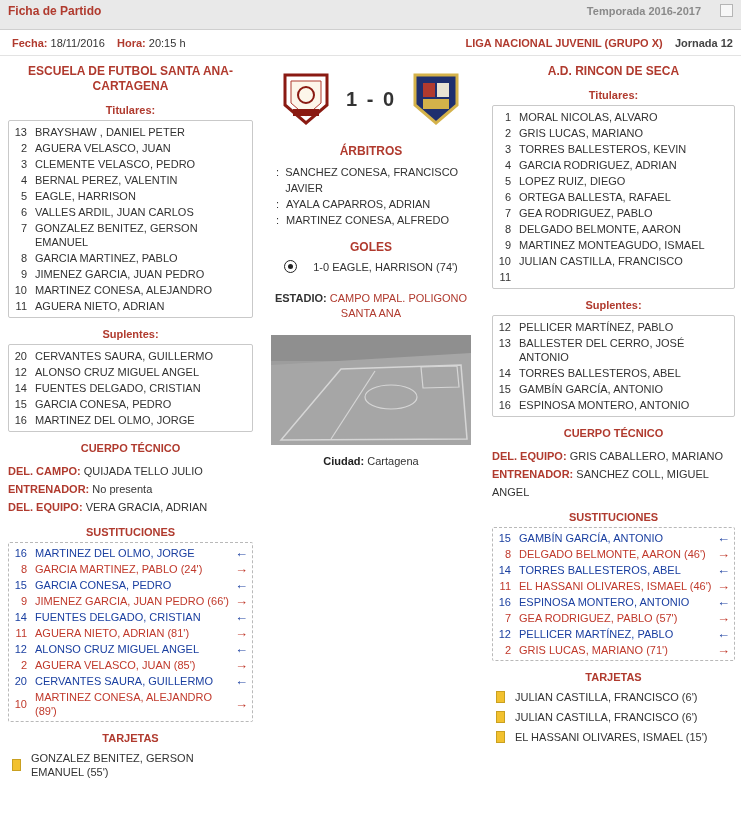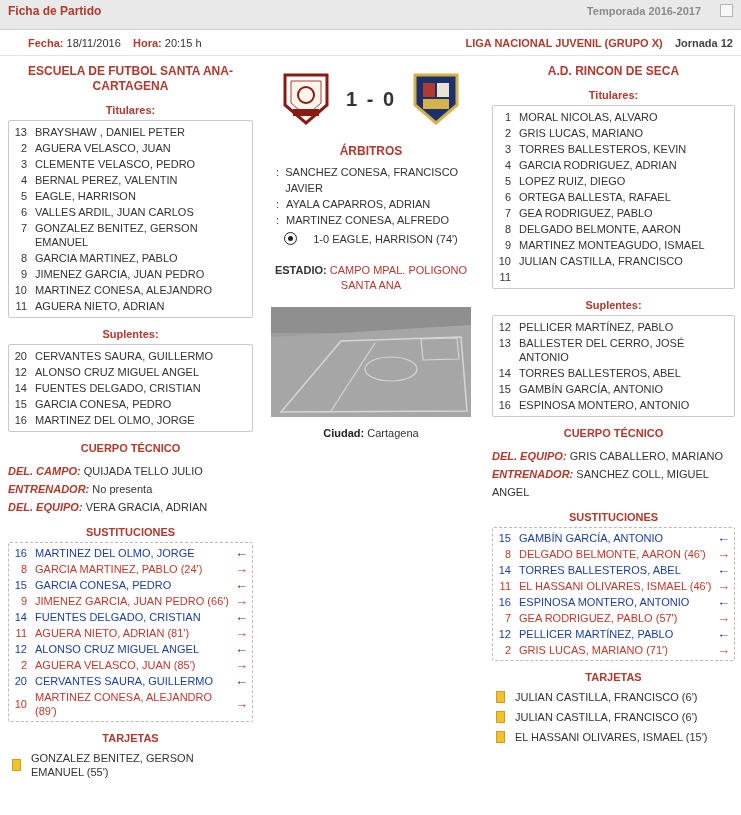--- a/index.html
+++ b/index.html
@@ -29,21 +29,21 @@
   }
   .topbar .sq {
     position: absolute; right: 8px; top: 4px;
     width: 13px; height: 13px; border: 1px solid #b5b5b5; background:#f7f7f7;
   }
   .metabar {
     height: 26px; position: relative; border-bottom: 1px solid #e3e3e3;
   }
   .metabar .lbl { color:#b03a2e; font-weight:bold; }
   .metabar .val { color:#333; }
-  .metabar .left { position:absolute; left:12px; top:7px;margin-left:16px; }
+  .metabar .left { position:absolute; left:12px; top:7px; }
   .metabar .right { position:absolute; right:8px; top:7px; color:#b03a2e; font-weight:bold; }
   .metabar .right .jor { color:#444; }
 
   .cols { position:relative; width:741px; }
   .col-left  { position:absolute; left:8px;  top:0; width:245px; }
   .col-mid   { position:absolute; left:260px; top:0; width:222px; }
   .col-right { position:absolute; left:492px; top:0; width:243px; }
 
   .teamname {
     text-align:center; color:#b03a2e; font-weight:bold; font-size:12px;
@@ -76,21 +76,21 @@
   .ball:after { content:""; position:absolute; left:3px; top:3px; width:5px; height:5px; background:#222; border-radius:50%; }
   .stadium { text-align:center; margin-top:18px; font-size:11px; line-height:15px; }
   .stadium .k { color:#333; font-weight:bold; }
   .stadium .v { color:#b03a2e; font-weight:normal; }
   .pitch { width:200px; height:110px; margin:14px auto 0; background:#9b9b9b; position:relative; overflow:hidden; }
   .city { text-align:center; margin-top:10px; font-size:11px; }
   .city b { color:#222; }
 
   
   .staffblock { margin-top:8px; font-size:11px; line-height:18px; }
-  .staffblock .k { color:#b03a2e; font-weight:bold;font-style:italic; }
+  .staffblock .k { color:#b03a2e; font-weight:bold; }
   .subsbox { border:1px dashed #b9b9b9; border-radius:2px; padding:2px 0; margin-top:4px; }
   .srow { display:flex; align-items:center; padding:1px 4px; line-height:14px; }
   .srow .num { width:22px; text-align:right; padding-right:8px; flex:0 0 22px; }
   .srow .nm { flex:1; }
   .srow .arr { width:18px; text-align:right; font-size:13px; font-weight:bold; }
   .in  { color:#1a3fa0; }
   .out { color:#c0392b; }
   .srow.in-row .nm, .srow.in-row .num { color:#1a3fa0; }
   .srow.out-row .nm, .srow.out-row .num { color:#c0392b; }
   .cardrow { display:flex; align-items:center; padding:3px 4px; line-height:14px; }
@@ -298,20 +298,21 @@
       <div class="ref-row">
           <div class="dot">:</div>
           <div>AYALA CAPARROS, ADRIAN</div>
         </div>
       <div class="ref-row">
           <div class="dot">:</div>
           <div>MARTINEZ CONESA, ALFREDO</div>
         </div>
     </div>
 
+    <div class="mid-head">GOLES</div>
     <div class="goal-row">
       <div class="ball"></div>
       <div>1-0  EAGLE, HARRISON (74')</div>
     </div>
 
     <div class="stadium">
       <span class="k">ESTADIO:</span>
       <span class="v">CAMPO MPAL. POLIGONO SANTA ANA</span>
     </div>
 

